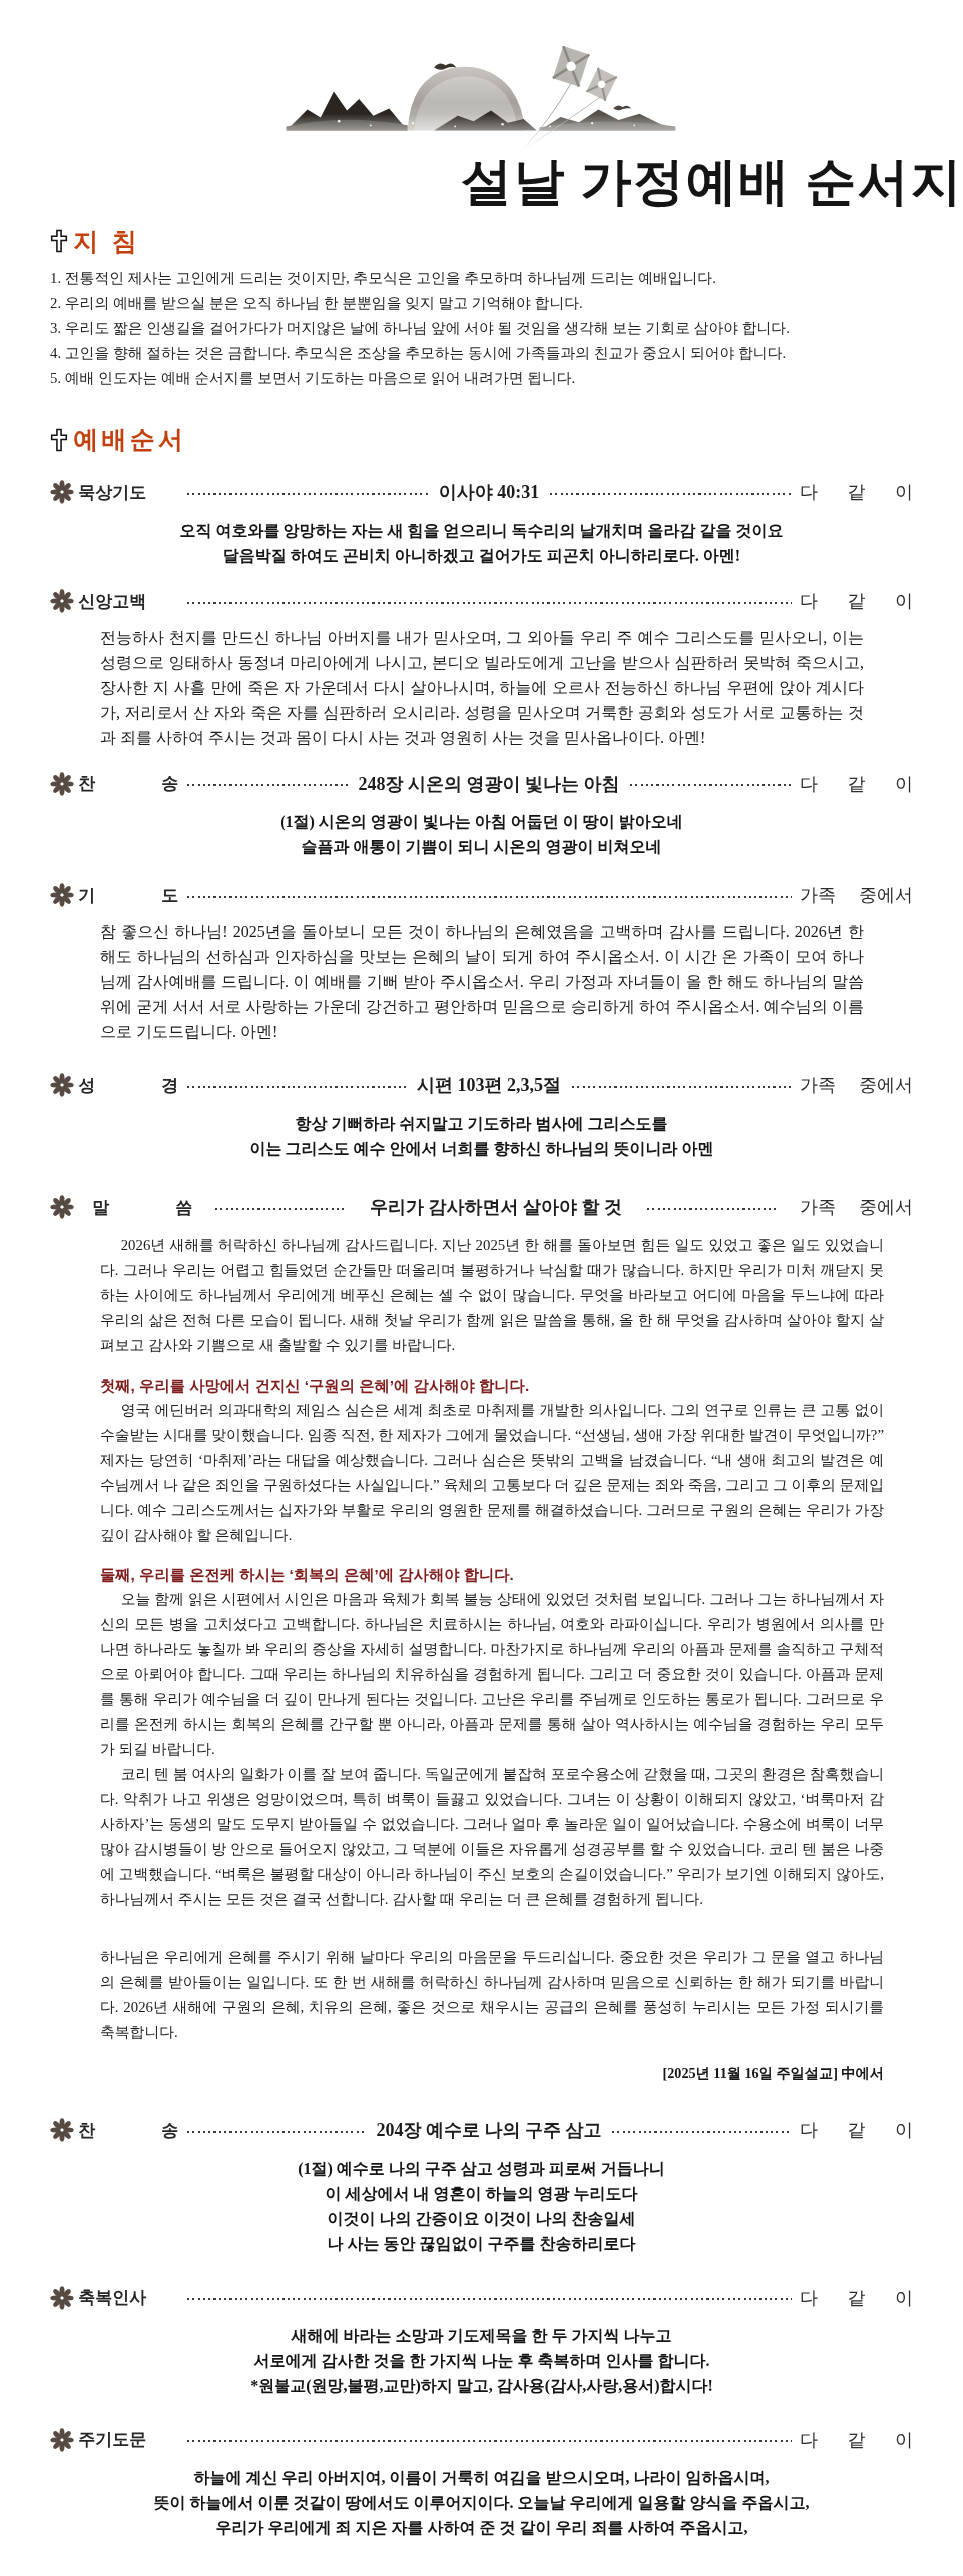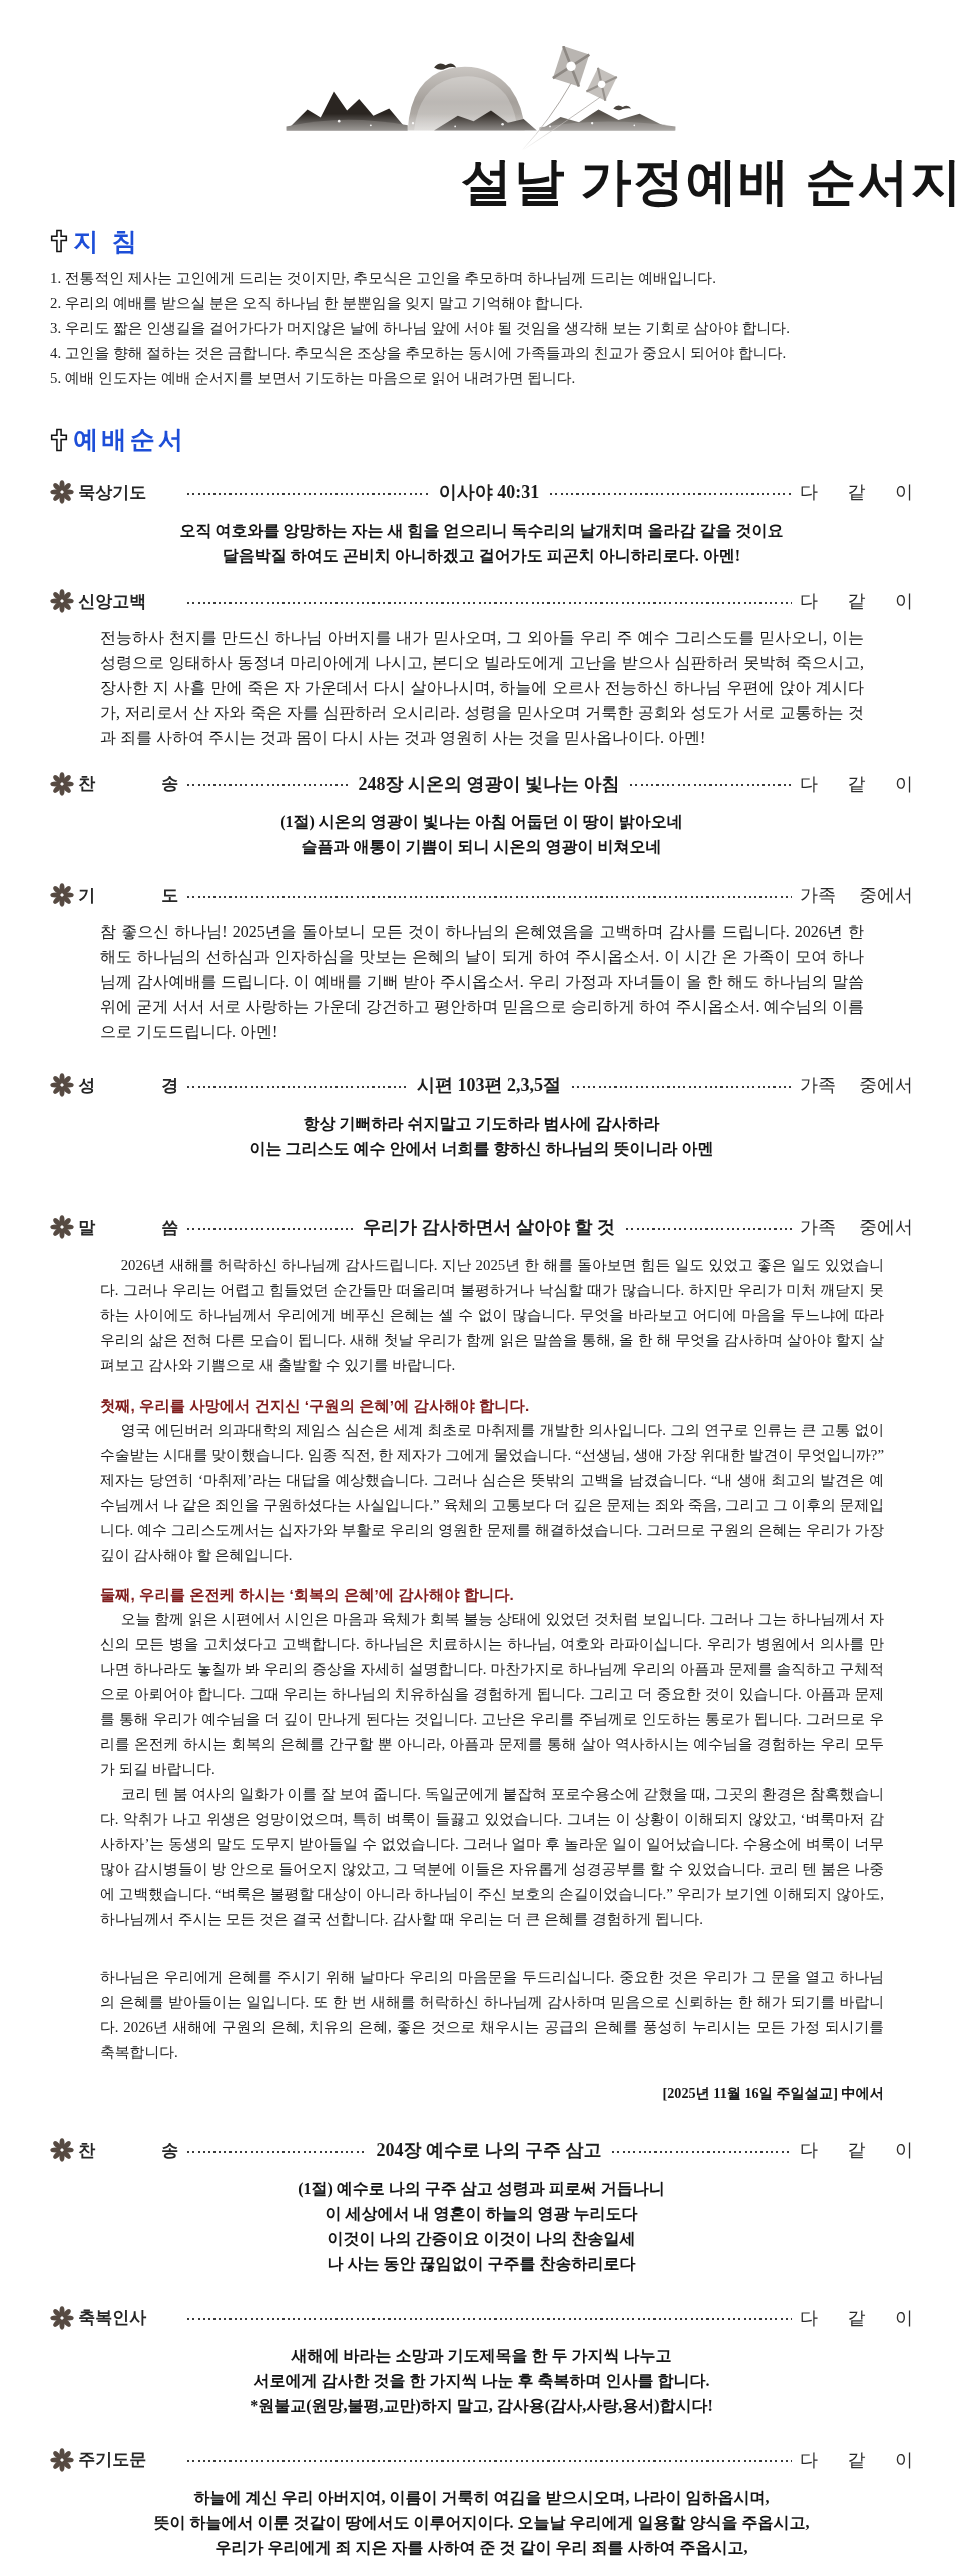--- a/index.html
+++ b/index.html
@@ -29,21 +29,21 @@
   }
   
   .sec-head{
     display:flex;
     align-items:center;
     gap:5.3px;
     margin-left:50px;
     font-size:25px;
     font-weight:bold;
     letter-spacing:3.2px;
-    color:#1d4ed8;
+    color:#c2410c;
     font-family:"Liberation Sans", sans-serif;
   }
   .sec-head.guide{margin-top:14.8px;}
   .sec-head.order{margin-top:32px;}
   .cross-ico{flex:0 0 auto;}
   
   .guidelines{
     margin:8.4px 50px 0;
     padding:0;
     list-style:none;
@@ -128,21 +128,21 @@
   .sermon .concl{margin-top:33px;}
   .sermon .source{
     margin-top:16px;
     text-align:right;
     font-weight:bold;
     font-size:14.2px;
     color:#161616;
   }
   
   .mt46{margin-top:24px;} .mt42{margin-top:22px;} .mt40{margin-top:21px;}
-  .mt56{margin-top:29.5px;} .mt60{margin-top:32px;} .mt64{margin-top:54px;}
+  .mt56{margin-top:29.5px;} .mt60{margin-top:32px;} .mt64{margin-top:34px;gap:14px;}
 </style>
 </head>
 <body>
 
 <div class="page">
 
   <svg class="art" width="411" height="106" viewBox="0 0 780 200" aria-hidden="true">
     <defs>
       <linearGradient id="dome" x1="0" y1="0" x2="0" y2="1">
         <stop offset="0" stop-color="#c9c5c1"></stop>
@@ -319,21 +319,21 @@
         <ellipse cx="12.2" cy="27.8" rx="4.2" ry="8.5" transform="rotate(45 12.2 27.8)"></ellipse>
       </g>
     </svg>
     <span class="row-title">성 경</span>
     <span class="dots"></span>
     <span class="row-center">시편 103편 2,3,5절</span>
     <span class="dots"></span>
     <span class="row-right">가족 중에서</span>
   </div>
   <div class="quote">
-    <div>항상 기뻐하라 쉬지말고 기도하라 범사에 감사하라</div>
+    <div>항상 기뻐하라 쉬지말고 기도하라 범사에 그리스도를</div>
     <div>이는 그리스도 예수 안에서 너희를 향하신 하나님의 뜻이니라 아멘</div>
   </div>
 
   <div class="row mt64">
     <svg class="flower-ico" width="24" height="24" viewBox="0 0 40 40" aria-hidden="true">
       <g fill="#564a42">
         <ellipse cx="20" cy="9" rx="4.2" ry="8.5"></ellipse>
           <ellipse cx="20" cy="31" rx="4.2" ry="8.5"></ellipse>
         <ellipse cx="9" cy="20" rx="8.5" ry="4.2"></ellipse>
           <ellipse cx="31" cy="20" rx="8.5" ry="4.2"></ellipse>

